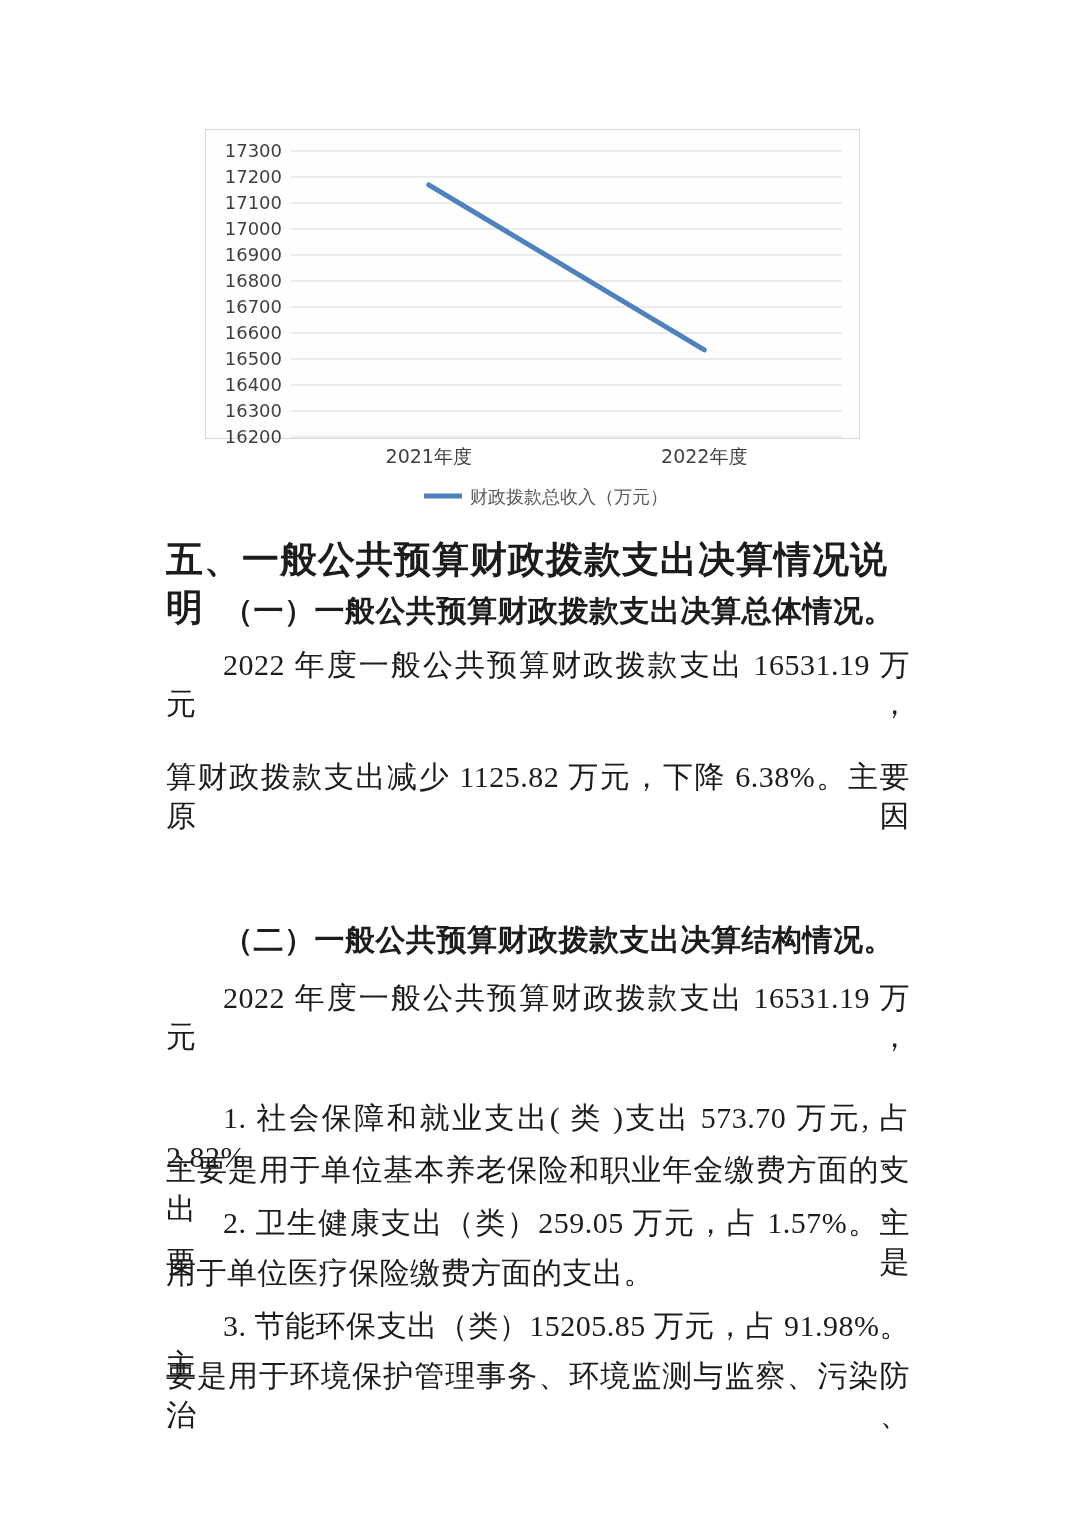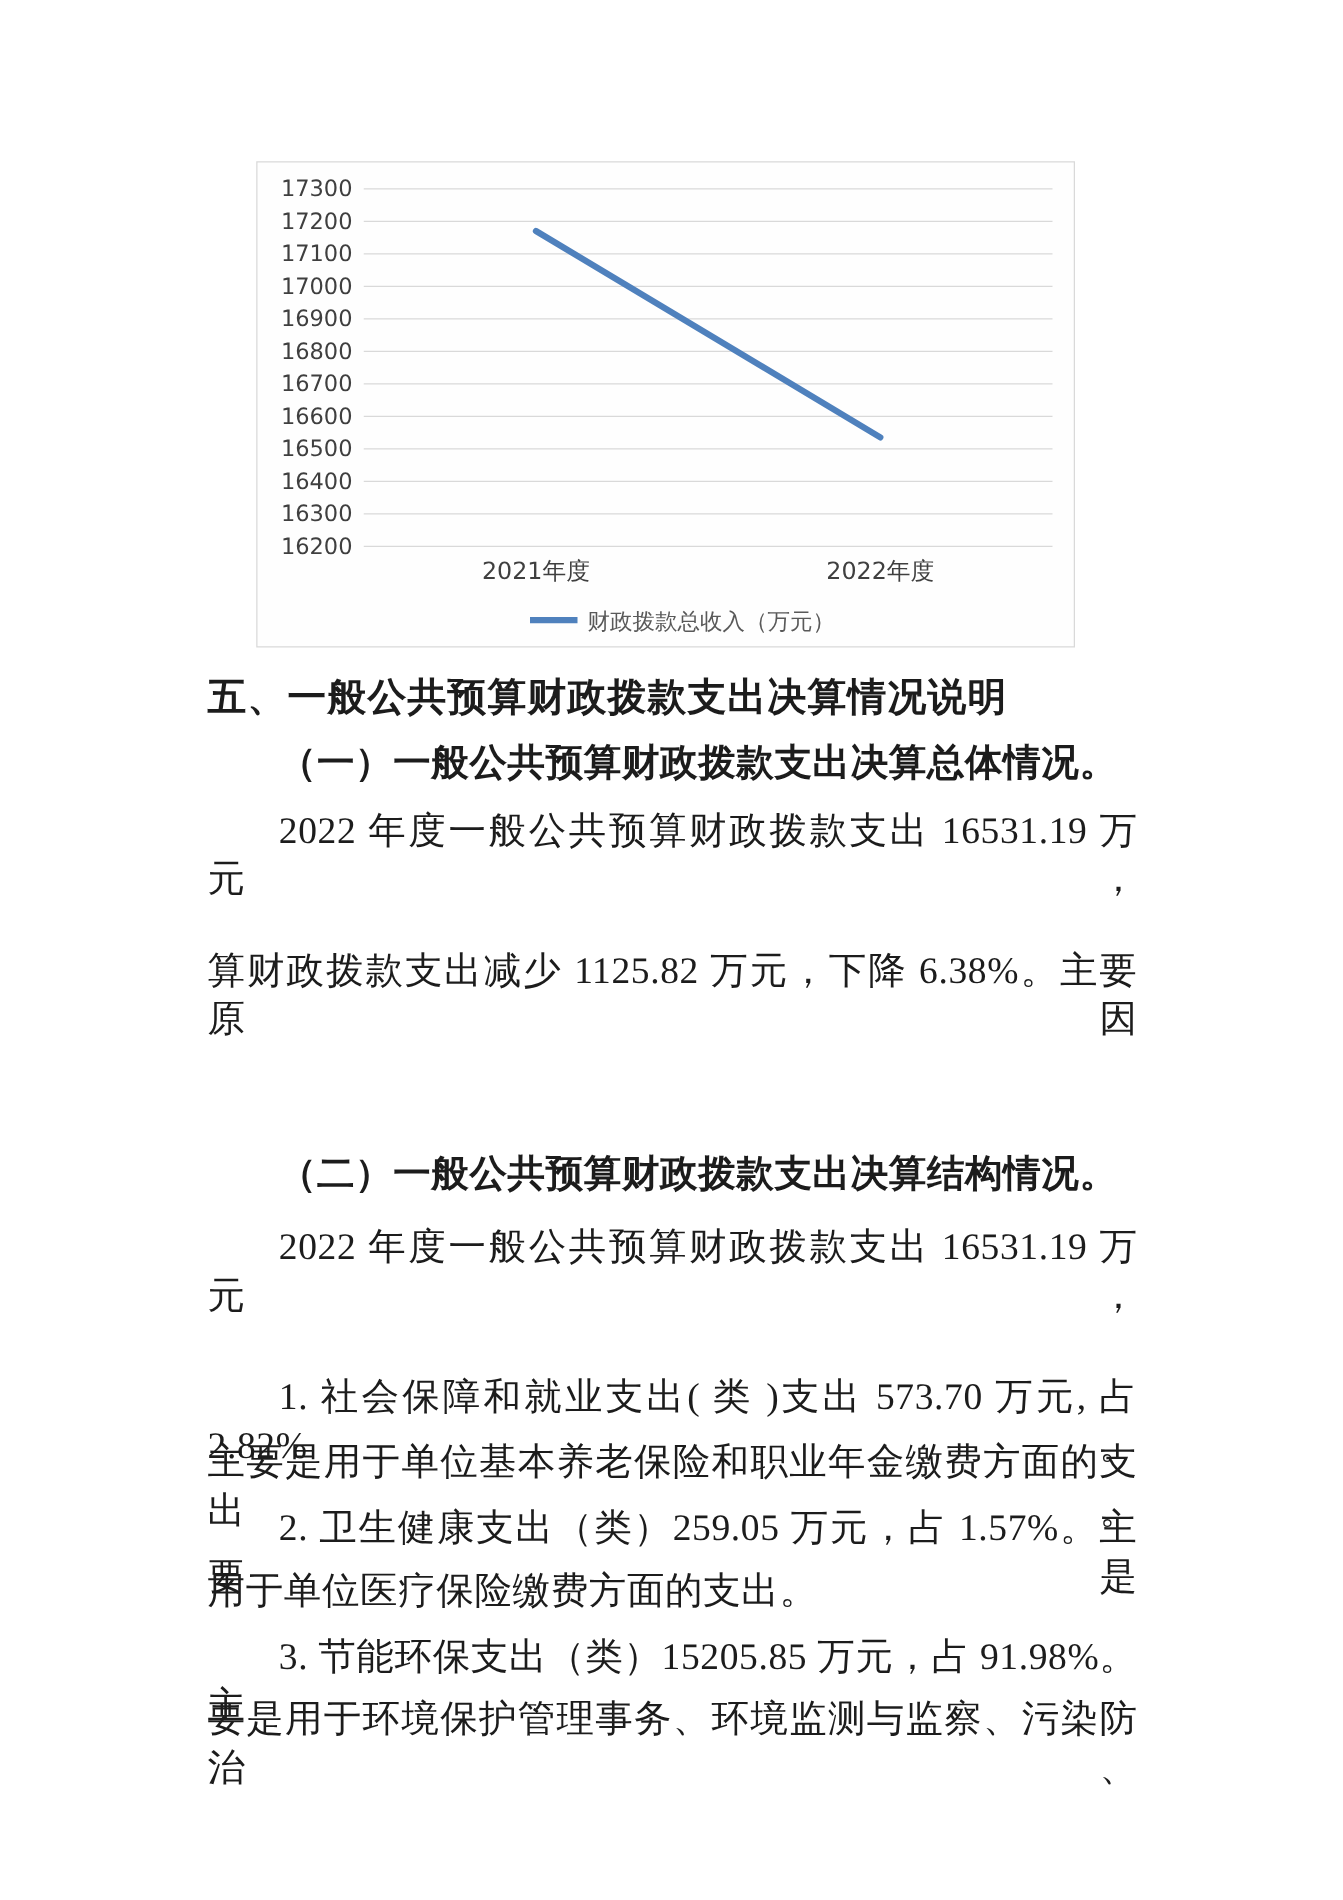--- a/index.html
+++ b/index.html
@@ -9,21 +9,21 @@
     height: 1520px;
     background: #ffffff;
     overflow: hidden;
     font-family: "Liberation Serif", serif;
   }
   .chart-panel {
     position: absolute;
     left: 205px;
     top: 129px;
     width: 655px;
-    height: 389px;
+    height: 310px;
     border: 1px solid #d9d9d9;
     background: #fefefe;
     box-sizing: border-box;
   }
   .chart-panel svg { display: block; }
   .chart-panel svg text {
     font-family: "DejaVu Sans", sans-serif;
   }
   .ln {
     position: absolute;
@@ -33,23 +33,23 @@
     line-height: 1.3;
     color: #1c1c1c;
     letter-spacing: 0.5px;
   }
   .ln.fill {
     text-align: justify;
     text-align-last: justify;
   }
   .ln.ind { text-indent: 57px; }
   .ln.h1 {
-    font-family: Liberation Sans, sans-serif;
+    font-family: Liberation Mono, monospace;
     font-weight: bold;
-    font-size: 31px;
+    font-size: 37px;
     letter-spacing: 1px;
   }
   .ln.sub { font-weight: bold; }
   .pagenum {
     position: absolute;
     top: 1403px;
     left: 0;
     width: 100%;
     text-align: center;
     font-size: 20px;

